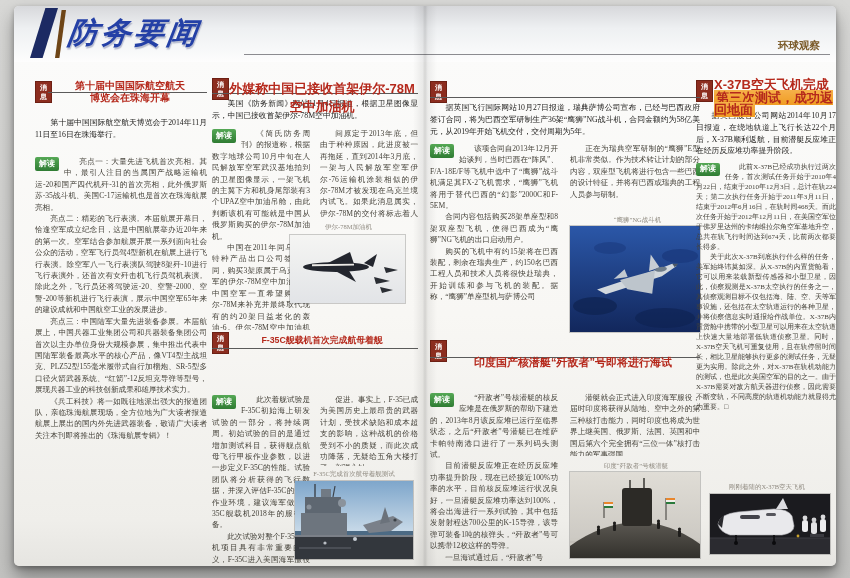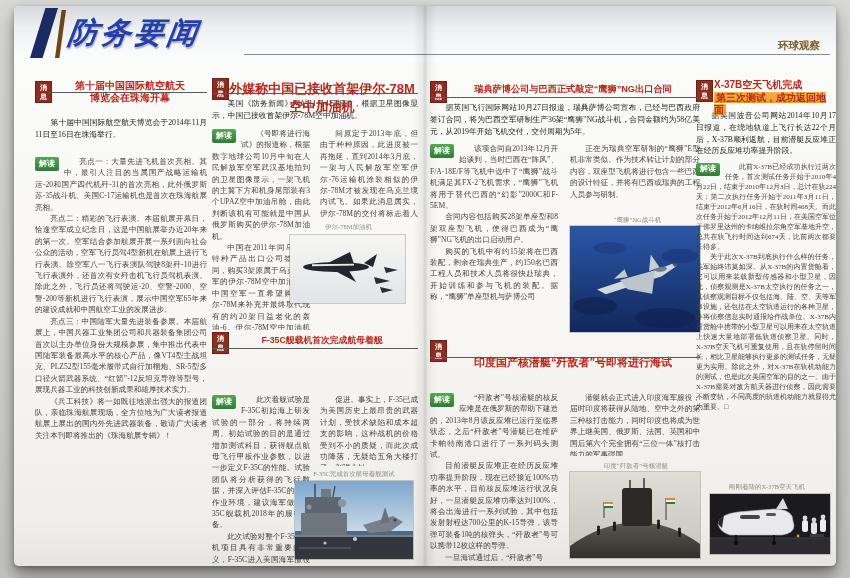--- a/index.html
+++ b/index.html
@@ -99,21 +99,21 @@
   </section>
 
   <section class="article" style="left:198px;top:67px;width:206px;height:263px">
     <div class="msg-badge" style="top:5px">消息</div>
     <div class="title-rule" style="left:0;top:20px;width:206px"></div>
     <h2 class="a-title" style="left:14px;top:7px;width:192px;font-size:13px">外媒称中国已接收首架伊尔-78M空中加油机</h2>
     <p class="lead" style="left:0;top:25px;width:206px;height:26px">美国《防务新闻》网站11月4日报道，根据卫星图像显示，中国已接收首架伊尔-78M空中加油机。</p>
     <div class="txtcol" style="left:0;top:55px;width:98px;height:202px">
       <span class="jiedu-badge">解读</span>
       <div>
-          <p class="para">《号即将进行海试》的报道称，根据数字地球公司10月中旬在人民解放军空军武汉基地拍到的卫星图像显示，一架飞机的主翼下方和机身尾部装有3个UPAZ空中加油吊舱，由此判断该机有可能就是中国从俄罗斯购买的伊尔-78M加油机。</p>
+          <p class="para">《简氏防务周刊》的报道称，根据数字地球公司10月中旬在人民解放军空军武汉基地拍到的卫星图像显示，一架飞机的主翼下方和机身尾部装有3个UPAZ空中加油吊舱，由此判断该机有可能就是中国从俄罗斯购买的伊尔-78M加油机。</p>
           <p class="para">中国在2011年同乌克兰特种产品出口公司签订合同，购买3架原属于乌克兰空军的伊尔-78M空中加油机。中国空军一直希望购买伊尔-78M来补充并最终取代现有的约20架日益老化的轰油-6。伊尔-78M空中加油机能够向受油机输送10吨的燃油，远超中国空军现役的轰油-6加油机。</p>
         </div>
     </div>
     <div class="txtcol" style="left:108px;top:55px;width:98px;height:92px">
       <div>
           <p class="para">间原定于2013年底，但由于种种原因，此进度被一再拖延，直到2014年3月底，一架与人民解放军空军伊尔-76运输机涂装相似的伊尔-78M才被发现在乌克兰境内试飞。如果此消息属实，伊尔-78M的交付将标志着人民解放军空军的空中加油能力大大提高。</p>
         </div>
     </div>
     <p class="caption" style="left:80px;top:150px;width:113px">伊尔-78M加油机</p>
     <div class="photo" style="left:78px;top:162px;width:115px;height:68px">
@@ -187,21 +187,20 @@
         <circle cx="60" cy="58" r="2" fill="#c6ccd2"></circle>
         <circle cx="30" cy="62" r="1.6" fill="#b9bec4"></circle>
         <rect x="4" y="66" width="52" height="2" fill="#4a4e55"></rect>
       </svg>
     </div>
   </section>
 
   <section class="article" style="left:416px;top:70px;width:270px;height:262px">
     <div class="msg-badge" style="top:5px">消息</div>
     <div class="title-rule" style="left:0;top:21px;width:270px"></div>
-    <h2 class="a-title" style="left:16px;top:7px;width:254px;font-size:9.2px">瑞典萨博公司与巴西正式敲定“鹰狮”NG出口合同</h2>
     <p class="lead" style="left:0;top:26px;width:270px;height:38px">据英国飞行国际网站10月27日报道，瑞典萨博公司宣布，已经与巴西政府签订合同，将为巴西空军研制生产36架“鹰狮”NG战斗机，合同金额约为58亿美元，从2019年开始飞机交付，交付周期为5年。</p>
     <div class="txtcol" style="left:0;top:67px;width:128px;height:195px">
       <span class="jiedu-badge">解读</span>
       <div>
           <p class="para">该项合同自2013年12月开始谈判，当时巴西在“阵风”、F/A-18E/F等飞机中选中了“鹰狮”战斗机满足其FX-2飞机需求，“鹰狮”飞机将用于替代巴西的“幻影”2000C和F-5EM。</p>
           <p class="para">合同内容包括购买28架单座型和8架双座型飞机，使得巴西成为“鹰狮”NG飞机的出口启动用户。</p>
           <p class="para">购买的飞机中有约15架将在巴西装配，剩余在瑞典生产，约150名巴西工程人员和技术人员将很快赴瑞典，开始训练和参与飞机的装配。据称，“鹰狮”单座型机与萨博公司</p>
         </div>
     </div>
     <div class="txtcol" style="left:140px;top:67px;width:130px;height:66px">
@@ -291,21 +290,21 @@
             <circle cx="88.5" cy="49" r="1.6"></circle>
           <rect x="108" y="58" width="3" height="7" rx="1"></rect>
             <circle cx="109.5" cy="57" r="1.6"></circle>
         </g>
       </svg>
     </div>
   </section>
 
   <section class="article" style="left:682px;top:70px;width:140px;height:489px">
     <div class="msg-badge" style="top:4px">消息</div>
-    <h2 class="a-title" style="left:18px;top:3px;width:122px;font-size:10px;line-height:12.5px;text-align:left">
+    <h2 class="a-title" style="left:18px;top:3px;width:122px;font-size:13px;line-height:12.5px;text-align:left">
       <span class="t-line">X-37B空天飞机完成</span>
       <span class="t-line"><span class="hl">第三次测试，成功返回地面</span></span>
     </h2>
     <p class="lead" style="left:0;top:34px;width:140px;height:48px">据美国波音公司网站2014年10月17日报道，在绕地轨道上飞行长达22个月后，X-37B顺利返航，目前潜艇反应堆正在经历反应堆功率提升阶段。</p>
     <div class="txtcol" style="left:0;top:86px;width:140px;height:318px;font-size:7px;line-height:10px">
       <span class="jiedu-badge">解读</span>
       <div>
           <p class="para">此前X-37B已经成功执行过两次任务，首次测试任务开始于2010年4月22日，结束于2010年12月3日，总计在轨224天；第二次执行任务开始于2011年3月11日，结束于2012年6月16日，在轨时间468天。而此次任务开始于2012年12月11日，在美国空军位于佛罗里达州的卡纳维拉尔角空军基地升空，总共在轨飞行时间达到674天，比前两次都要长得多。</p>
           <p class="para">关于此次X-37B到底执行什么样的任务，美军始终讳莫如深。从X-37B的内置货舱看，它可以用来装载新型传感器和小型卫星，因此，侦察观测是X-37B太空执行的任务之一，其侦察观测目标不仅包括海、陆、空、天等军事设施，还包括在太空轨道运行的各种卫星，并将侦察信息实时通报给作战单位。X-37B内置货舱中携带的小型卫星可以用来在太空轨道上快速大量地部署低轨道侦察卫星。同时，X-37B空天飞机可重复使用，且在轨停留时间长，相比卫星能够执行更多的测试任务，无疑更为实用。除此之外，对X-37B在轨机动能力的测试，也是此次美国空军的目的之一。由于X-37B需要对敌方航天器进行侦察，因此需要不断变轨，不同高度的轨道机动能力就显得尤为重要。□</p>
         </div>

